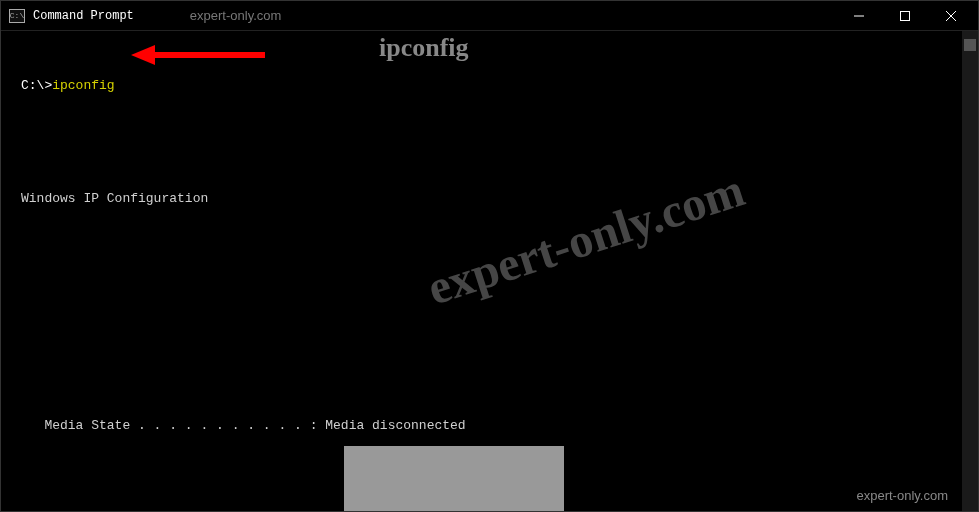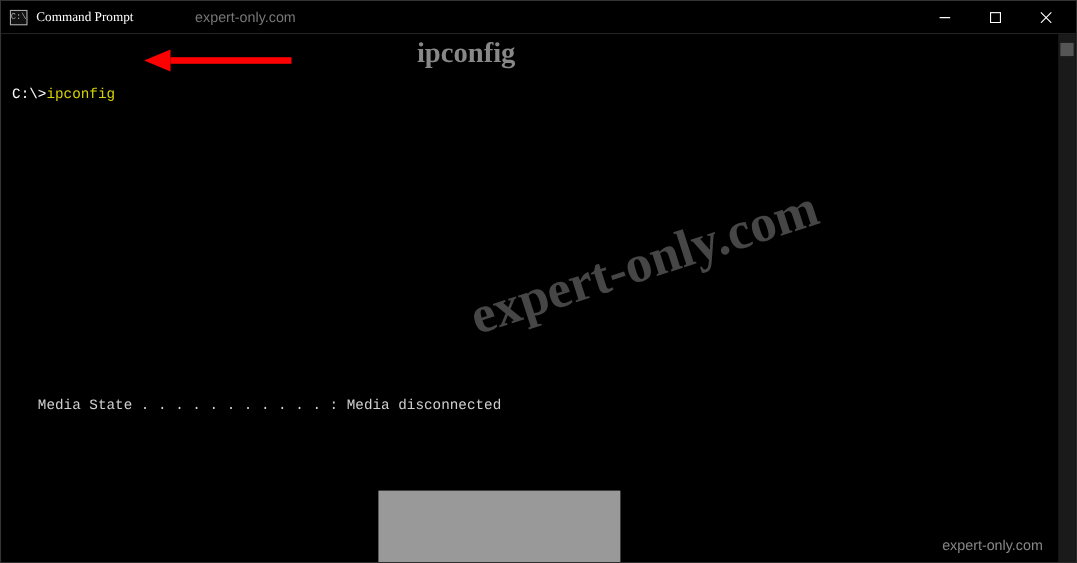--- a/index.html
+++ b/index.html
@@ -35,21 +35,21 @@
       margin-right: 8px;
       display: flex;
       align-items: center;
       justify-content: center;
       font-size: 8px;
       color: #aaa;
       background: #111;
     }
     .title-text {
       color: #fff;
-      font-family: Liberation Serif, serif;
+      font-family: Liberation Mono, monospace;
       font-size: 12px;
       flex: 0 0 auto;
     }
     .title-watermark {
       color: #777;
       font-family: 'Segoe UI', sans-serif;
       font-size: 13px;
       margin-left: 56px;
       font-weight: 500;
     }
@@ -61,21 +61,21 @@
       display: flex;
       align-items: center;
       justify-content: center;
       color: #fff;
       font-family: 'Segoe UI', sans-serif;
       font-size: 14px;
     }
     .win-btn svg { stroke: #fff; fill: none; }
     .terminal {
       position: relative;
-      padding: 2px 10px;
+      padding: 2px 20px;
       height: calc(100% - 30px);
       line-height: 1.45;
       white-space: pre;
       overflow: hidden;
     }
     .scrollbar {
       position: absolute;
       right: 0;
       top: 30px;
       bottom: 0;
@@ -177,20 +177,21 @@
             <line x1="0" y1="0" x2="10" y2="10" stroke-width="1"></line>
             <line x1="10" y1="0" x2="0" y2="10" stroke-width="1"></line>
           </svg>
       </div>
     </div>
   </div>
 
   <div class="terminal">
     <div class="prompt-line"><span class="prompt">C:\&gt;</span><span class="cmd">ipconfig</span></div>
     <div class="blank"></div>
+    <div class="output-line">Windows IP Configuration</div>
     <div class="blank"></div>
     <div class="blank"></div>
     <div class="blank"></div>
     <div class="output-line">   Media State . . . . . . . . . . . : Media disconnected</div>
     
     
     
     
     
     

